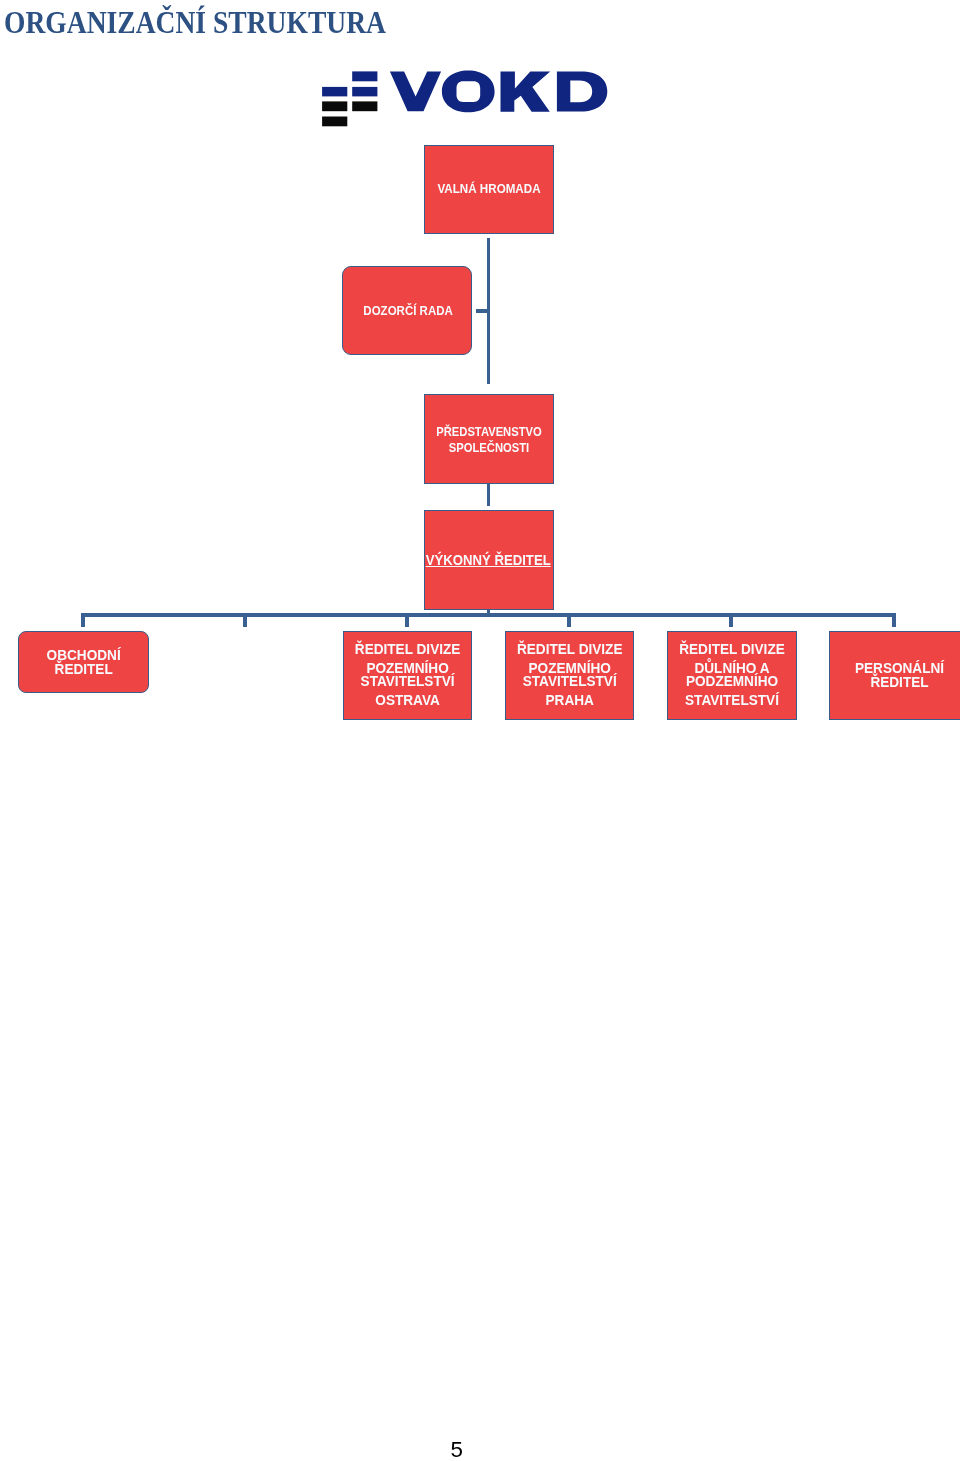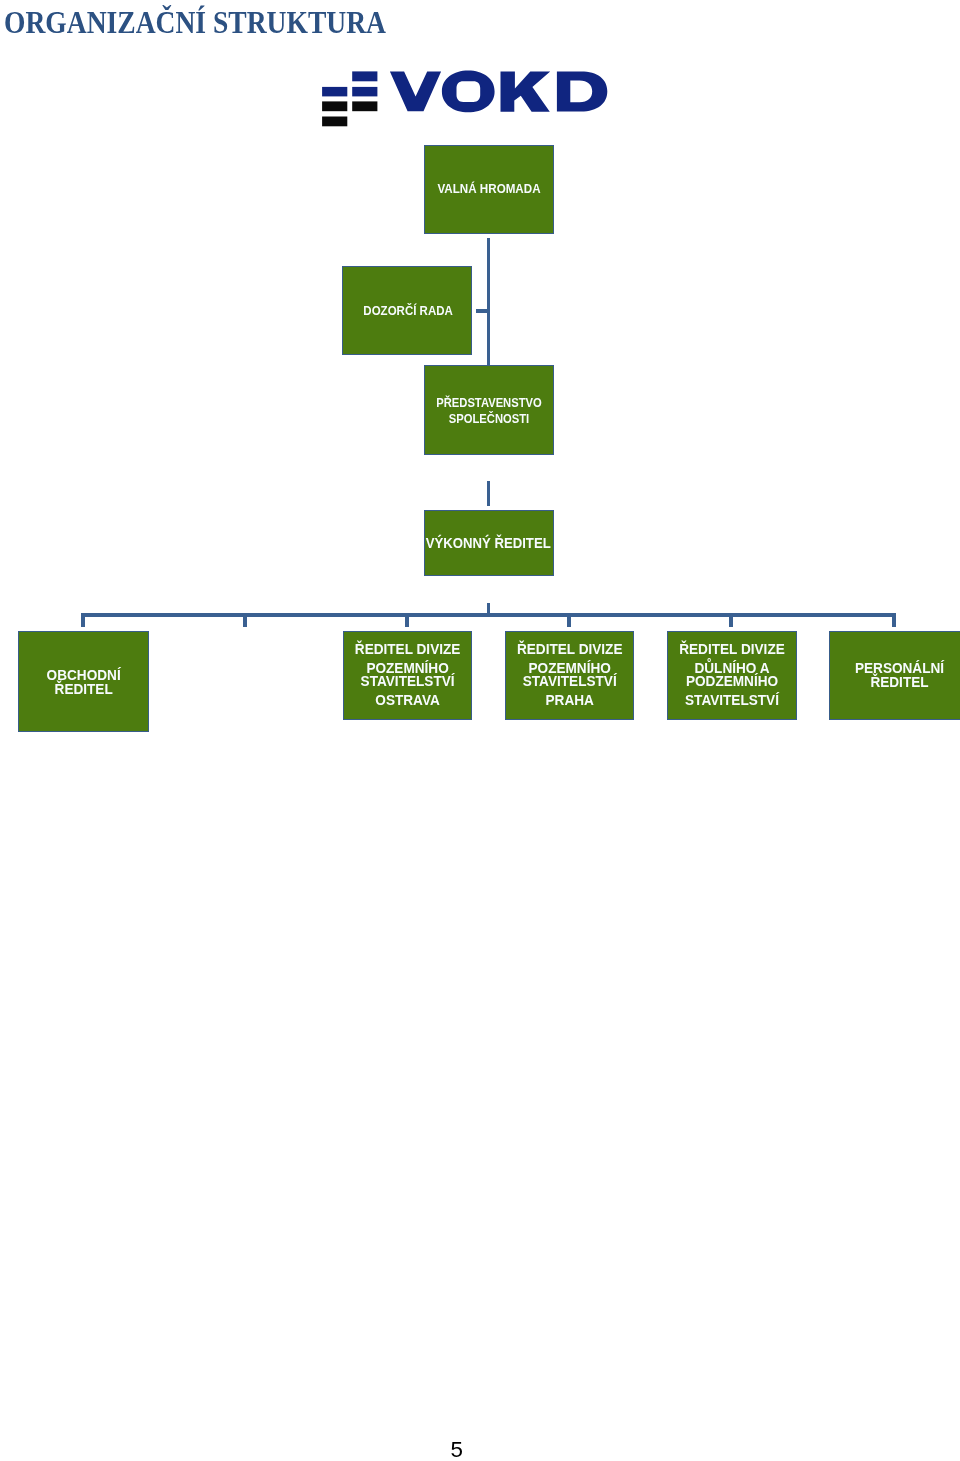--- a/index.html
+++ b/index.html
@@ -28,21 +28,21 @@
   }
 
   
   .logo { position:absolute; left:318px; top:60px; }
   .logo svg { display:block; }
 
   
   .chart { position:absolute; left:0; top:0; width:960px; height:740px; }
   .node {
     position:absolute;
-    background:#4d7c0f;
+    background:#ef4444;
     border:1px solid #385D8A;
     box-sizing:border-box;
     color:#F7FBFE;
     font-weight:700;
     display:flex;
     align-items:center;
     justify-content:center;
     text-align:center;
   }
   .ntext { width:100%; text-align:center; }
@@ -99,45 +99,45 @@
     <div class="conn" style="left: 566.8px; top: 613.1px; width: 4px; height: 14px;"></div>
     <div class="conn" style="left: 729.1px; top: 613.1px; width: 4px; height: 14px;"></div>
     <div class="conn" style="left: 891.9px; top: 613.1px; width: 4px; height: 14px;"></div>
     <div class="node" style="left: 424px; top: 145px; width: 130px; height: 88.5px;">
       <div class="ntext" style="font-size: 13px; line-height: 14px; transform: scaleX(0.894);">
         <div class="npara">
           <div class="nline">VALNÁ HROMADA</div>
         </div>
       </div>
     </div>
-    <div class="node" style="left: 342.3px; top: 266px; width: 129.8px; height: 89.3px;">
+    <div class="node" style="left: 342.3px; top: 266px; width: 129.8px; height: 89.3px; border-radius: 9px;">
       <div class="ntext" style="font-size: 13px; line-height: 14px; transform: translateX(1.2px) scaleX(0.885);">
         <div class="npara">
           <div class="nline">DOZORČÍ RADA</div>
         </div>
       </div>
     </div>
-    <div class="node" style="left: 424px; top: 365px; width: 130px; height: 90px;">
+    <div class="node" style="left: 424px; top: 394px; width: 130px; height: 90px;">
       <div class="ntext" style="font-size: 13px; line-height: 14px; transform: translateY(1px) scaleX(0.863);">
         <div class="npara">
           <div class="nline">PŘEDSTAVENSTVO</div>
         </div>
         <div class="npara" style="margin-top: 1.7px;">
           <div class="nline">SPOLEČNOSTI</div>
         </div>
       </div>
     </div>
-    <div class="node" style="left: 424px; top: 509.6px; width: 130px; height: 66px;">
+    <div class="node" style="left: 424px; top: 509.6px; width: 130px; height: 100px; text-decoration: underline;">
       <div class="ntext" style="font-size: 14.3px; line-height: 15.6px; transform: translateX(-4.4px) translateY(1px) scaleX(0.92);">
         <div class="npara">
           <div class="nline">VÝKONNÝ ŘEDITEL</div>
         </div>
       </div>
     </div>
-    <div class="node" style="left: 17.7px; top: 631px; width: 131.3px; height: 101px;">
+    <div class="node" style="left: 17.7px; top: 631px; width: 131.3px; height: 62px; border-radius: 8px;">
       <div class="ntext" style="font-size: 14.1px; line-height: 14px; transform: scaleX(0.965);">
         <div class="npara">
           <div class="nline">OBCHODNÍ</div>
           <div class="nline">ŘEDITEL</div>
         </div>
       </div>
     </div>
     <div class="node" style="left: 343.1px; top: 631px; width: 129.2px; height: 88.6px;">
       <div class="ntext" style="font-size: 14.1px; line-height: 13.5px; transform: scaleX(0.965);">
         <div class="npara">

